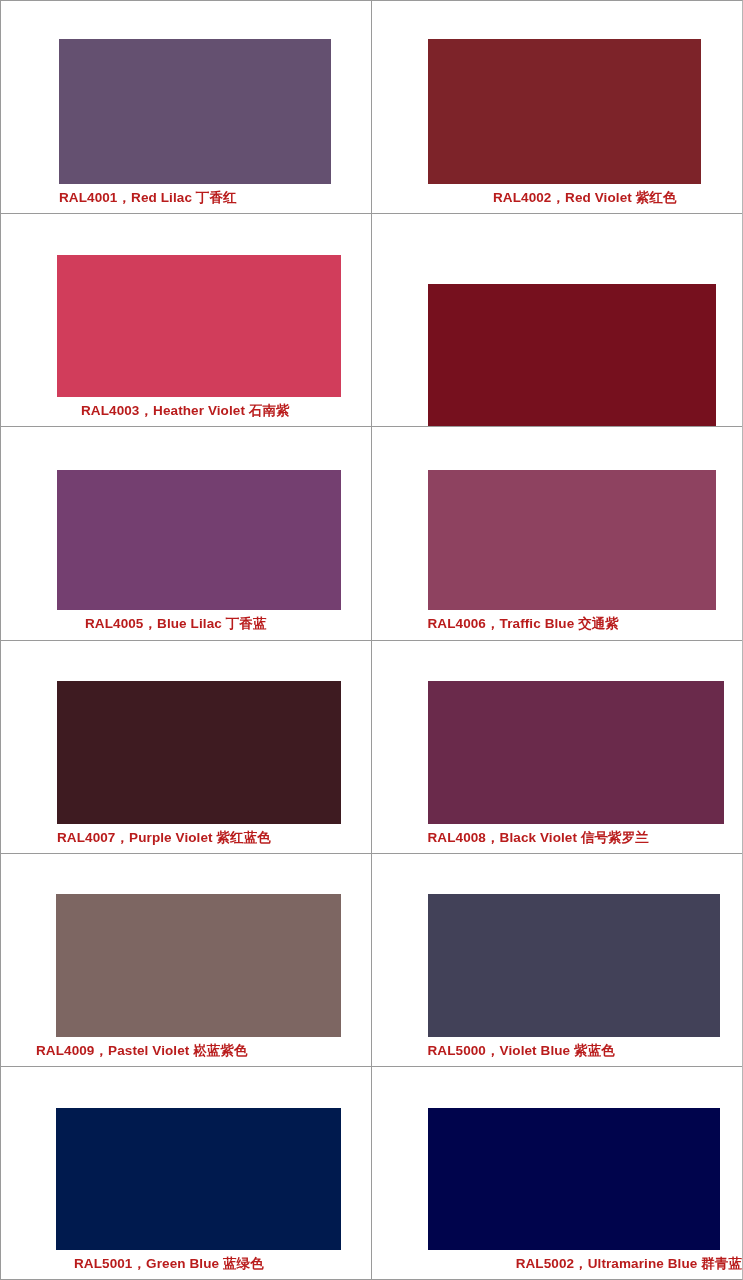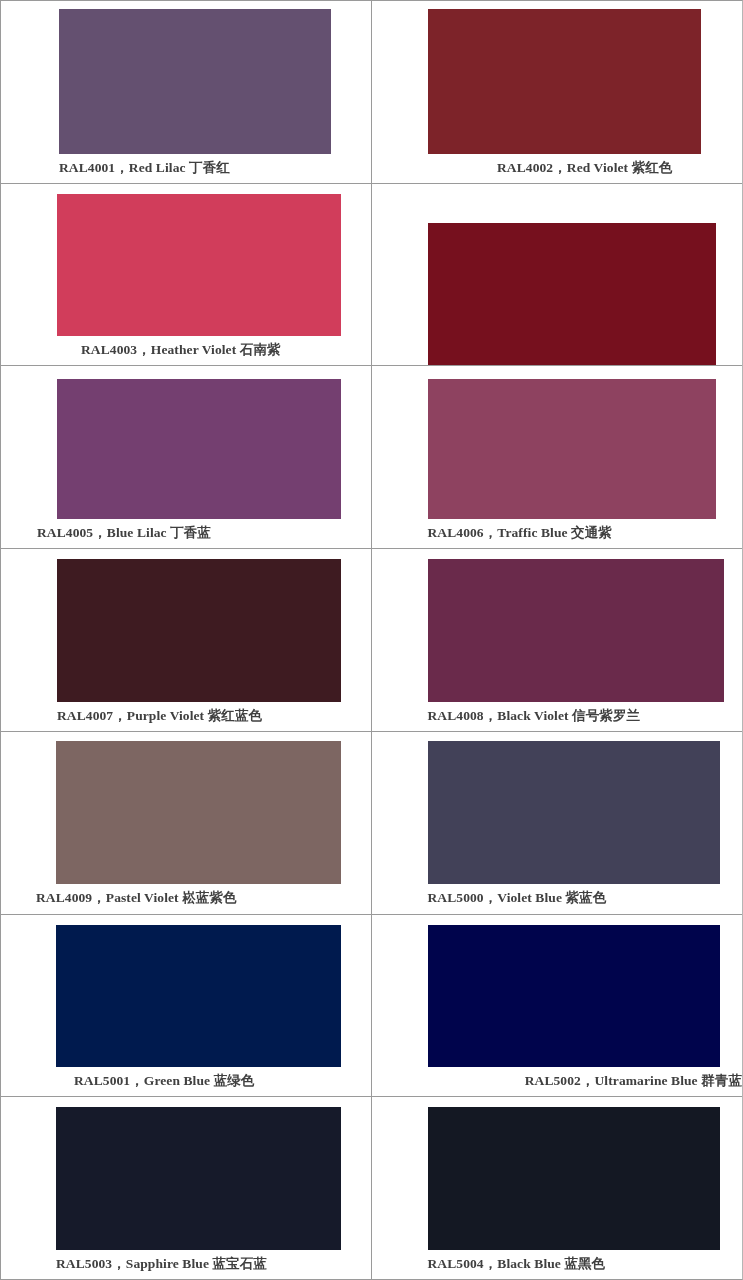--- a/index.html
+++ b/index.html
@@ -51,27 +51,26 @@
     align-items: flex-end;
     min-height: 0;
   }
   .swatch {
     display: block;
     box-sizing: border-box;
   }
   .label {
     font-size: 13.5px;
     font-weight: bold;
-    color: #404040;
+    color: #b91c1c;
     letter-spacing: 0.1px;
     white-space: nowrap;
     line-height: 1.05;
     padding-top: 7px;
     padding-bottom: 8px;
-    font-family: Liberation Serif, serif;
   }
 </style>
 </head>
 <body>
 
 <div class="chart">
 
   <div class="row">
     <div class="cell col-left">
       <div class="swatch-wrap">
@@ -99,21 +98,21 @@
         <div class="swatch" style="margin-left: 56px; width: 288px; height: 142px; background-color: rgb(118, 16, 30);"></div>
       </div>
     </div>
   </div>
 
   <div class="row">
     <div class="cell col-left">
       <div class="swatch-wrap">
         <div class="swatch" style="margin-left: 56px; width: 284px; height: 140px; background-color: rgb(116, 63, 112);"></div>
       </div>
-      <div class="label" style="padding-left:24px;margin-left:12px;">RAL4005，Blue Lilac 丁香蓝</div>
+      <div class="label" style="padding-left:84px;">RAL4005，Blue Lilac 丁香蓝</div>
     </div>
     <div class="cell col-right">
       <div class="swatch-wrap">
         <div class="swatch" style="margin-left: 56px; width: 288px; height: 140px; background-color: rgb(142, 66, 96);"></div>
       </div>
       <div class="label" style="padding-left:56px;">RAL4006，Traffic Blue 交通紫</div>
     </div>
   </div>
 
   <div class="row">
@@ -154,28 +153,14 @@
       <div class="label" style="padding-left:73px;">RAL5001，Green Blue 蓝绿色</div>
     </div>
     <div class="cell col-right">
       <div class="swatch-wrap">
         <div class="swatch" style="margin-left: 56px; width: 292px; height: 142px; background-color: rgb(0, 4, 76);"></div>
       </div>
       <div class="label" style="padding-left:56px;text-align:right;">RAL5002，Ultramarine Blue 群青蓝</div>
     </div>
   </div>
 
-  <div class="row">
-    <div class="cell col-left">
-      <div class="swatch-wrap">
-        <div class="swatch" style="margin-left: 55px; width: 285px; height: 143px; background-color: rgb(22, 26, 42);"></div>
-      </div>
-      <div class="label" style="padding-left:55px;">RAL5003，Sapphire Blue 蓝宝石蓝</div>
-    </div>
-    <div class="cell col-right">
-      <div class="swatch-wrap">
-        <div class="swatch" style="margin-left: 56px; width: 292px; height: 143px; background-color: rgb(20, 24, 35);"></div>
-      </div>
-      <div class="label" style="padding-left:56px;">RAL5004，Black Blue 蓝黑色</div>
-    </div>
-  </div>
 
 </div>
 
 </body></html>

